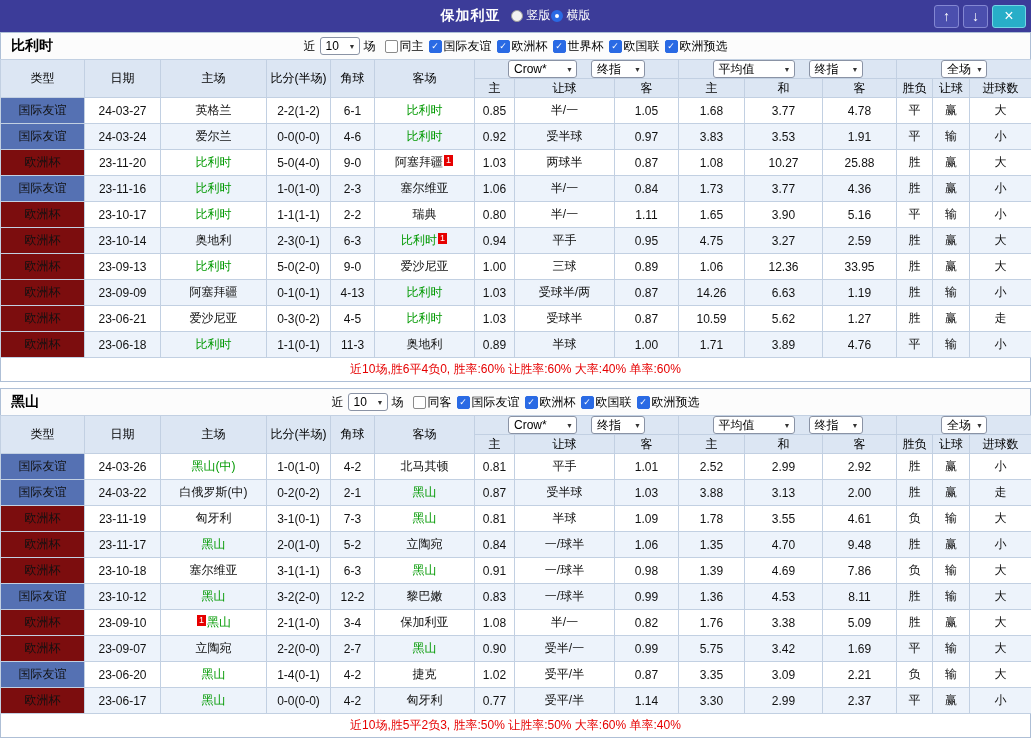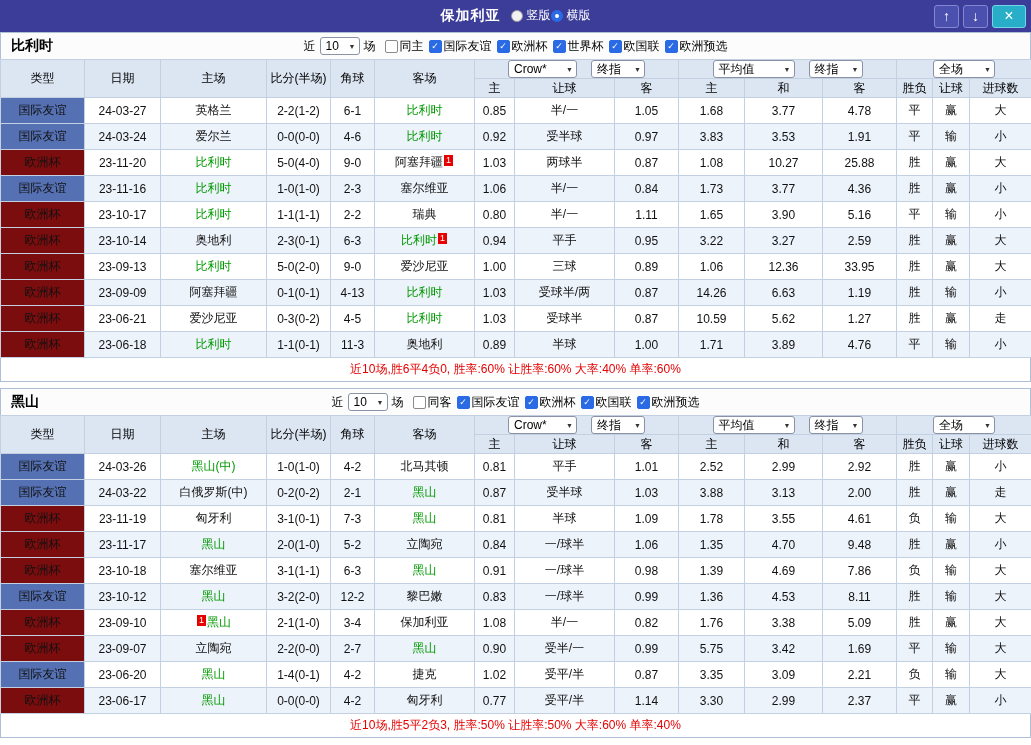--- a/index.html
+++ b/index.html
@@ -56,21 +56,21 @@
   .mini-select {
     display:inline-flex; align-items:center; justify-content:space-between;
     background:#fff; border:1px solid #8a93a5; border-radius:3px;
     height:18px; padding:0 3px 0 5px; font-size:12px; color:#000; cursor:pointer;
   }
   .mini-select .arrow { font-size:7px; color:#333; margin-left:3px; }
   .ms-count { width:40px; }
   .ms-crow  { width:69px; }
   .ms-zz    { width:54px; }
   .ms-avg   { width:82px; }
-  .ms-full  { width:62px; }
+  .ms-full  { width:46px; }
   
   .stats-table {
     width:1031px; border-collapse:collapse; table-layout:fixed;
     border:1px solid #aebfd6;
   }
   .stats-table th, .stats-table td {
     border:1px solid #c2d0e2; text-align:center; padding:0;
     white-space:nowrap; overflow:hidden;
   }
   .stats-table thead th {
@@ -321,21 +321,21 @@
             <tr>
               <td class="type-red">欧洲杯</td>
               <td>23-10-14</td>
               <td><span>奥地利</span></td>
               <td class="score">2-3(0-1)</td>
               <td>6-3</td>
               <td><span class="team-green">比利时</span><span class="card1">1</span></td>
               <td>0.94</td>
               <td>平手</td>
               <td>0.95</td>
-              <td>3.22</td>
+              <td>4.75</td>
               <td>3.27</td>
               <td>2.59</td>
               <td class="c-red">胜</td>
               <td class="c-red">赢</td>
               <td class="c-red">大</td>
             </tr>
             <tr>
               <td class="type-red">欧洲杯</td>
               <td>23-09-13</td>
               <td><span class="team-green">比利时</span></td>

